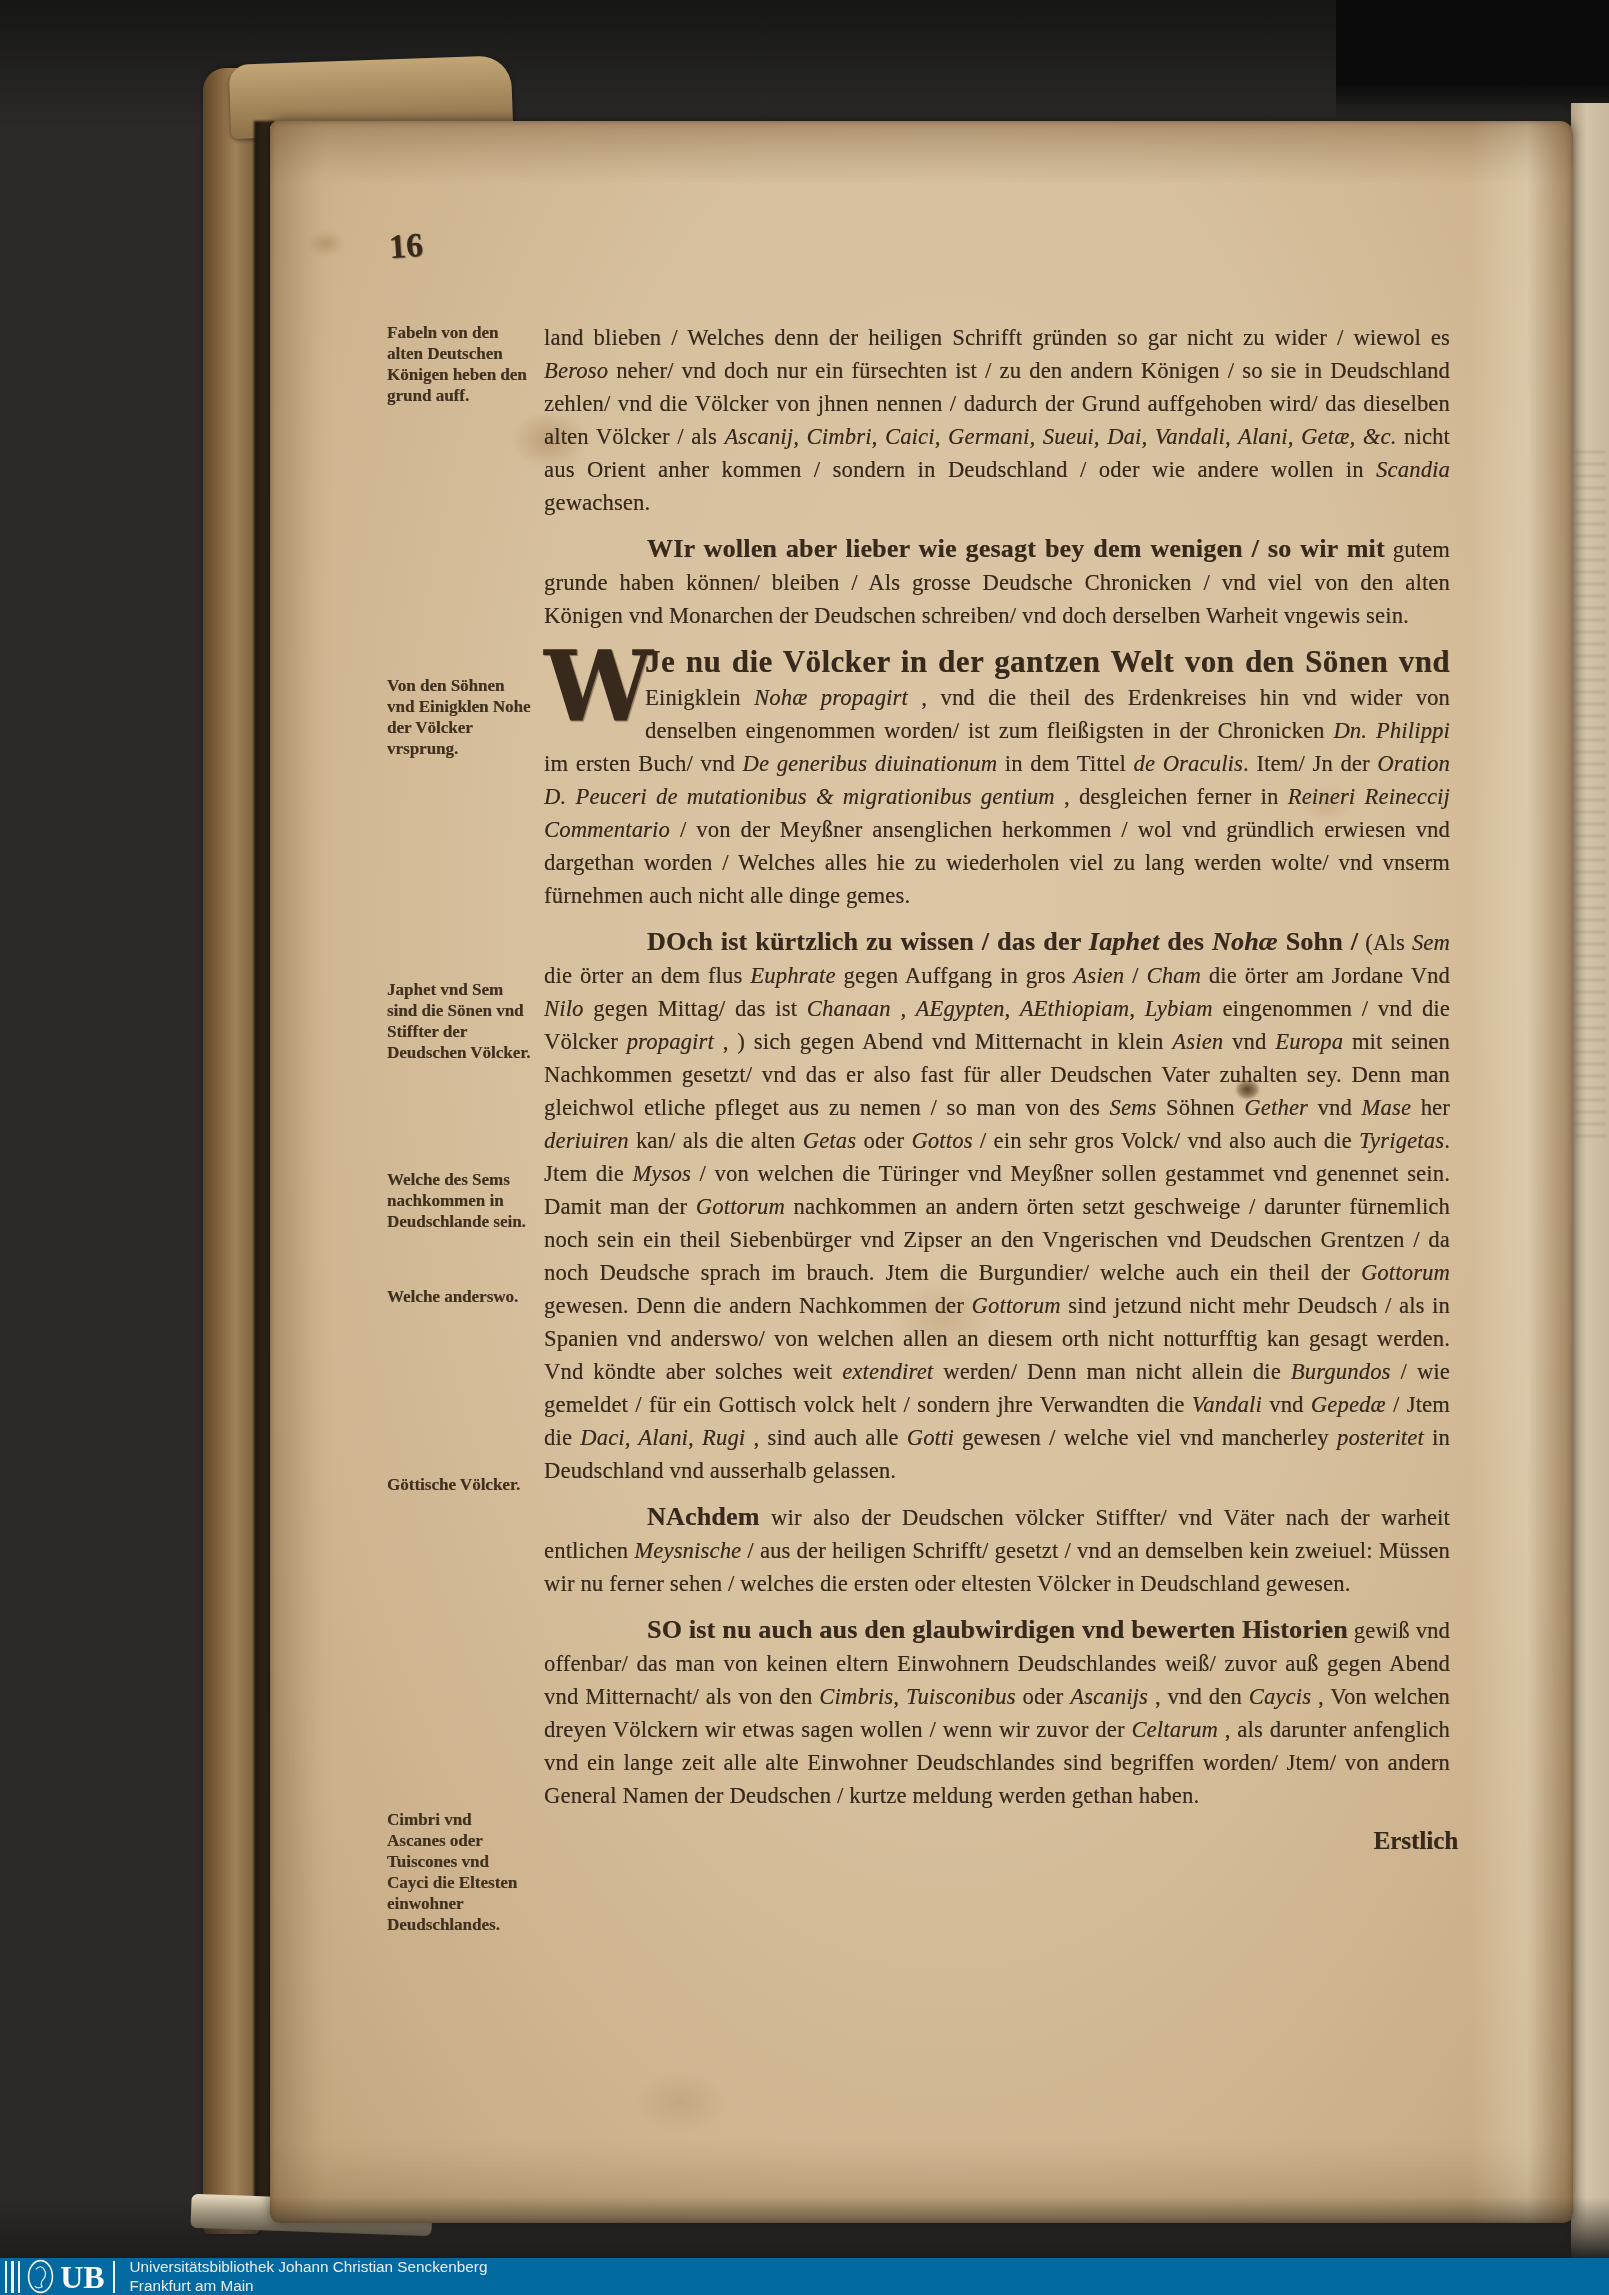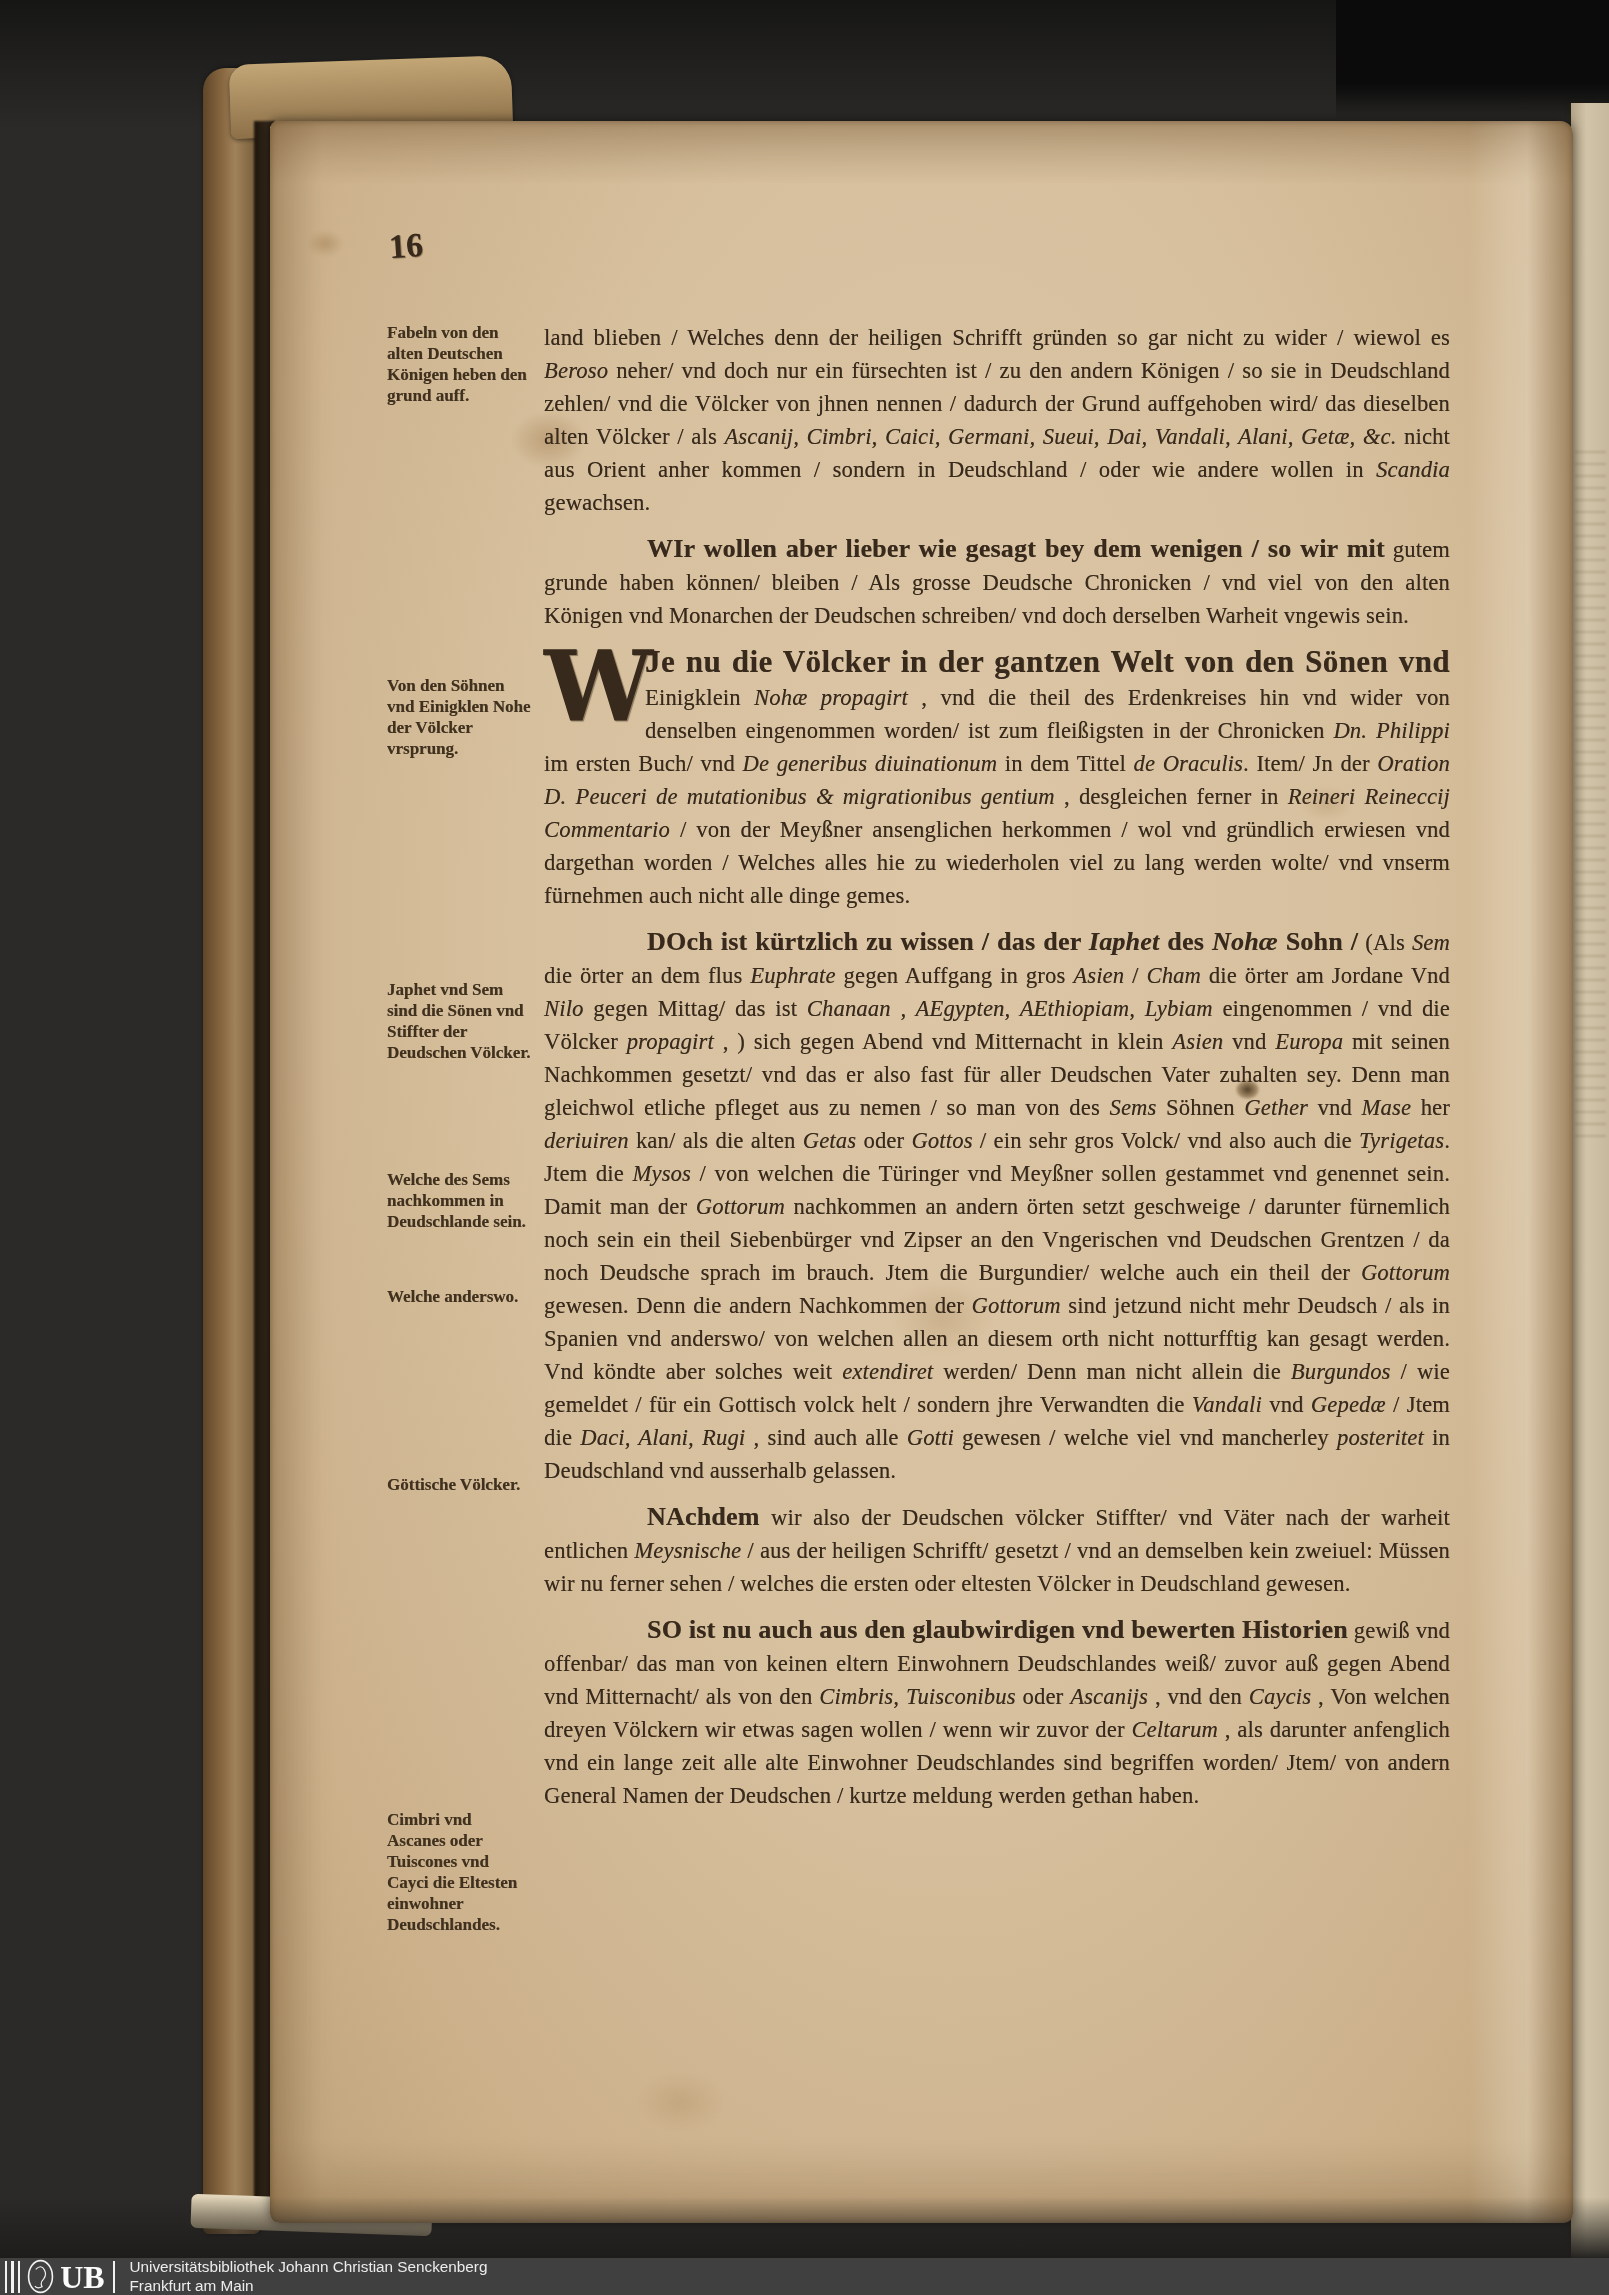--- a/index.html
+++ b/index.html
@@ -73,21 +73,21 @@
   .mb4{margin-bottom:9.7px;} .mb5{margin-bottom:24px;}
   .lead{font-size:26px;font-weight:bold;}
   .lead-big{font-size:31px;font-weight:bold;letter-spacing:0.4px;}
   .dropcap{float:left;width:93px;font-size:97px;line-height:77px;font-weight:bold;
            font-family:"DejaVu Serif",serif;text-align:center;margin:3.2px 8px 0 0;
            text-shadow:1.2px 1.2px 0.8px rgba(50,35,18,.45);}
   .catchword{margin-top:14.5px;text-align:right;font-size:25px;font-weight:bold;
              padding-right:4.8px;text-shadow:0.4px 0.4px 0.6px rgba(50,35,18,.5);}
 
   
-  .footer{position:absolute;left:0;top:2258px;width:1609px;height:37px;background:#404040;
+  .footer{position:absolute;left:0;top:2258px;width:1609px;height:37px;background:#0369a1;
           display:flex;align-items:center;font-family:"Liberation Sans",sans-serif;}
   .ub-logo{display:flex;align-items:center;height:37px;margin-left:4.8px;}
   .logo-lines{display:flex;gap:4px;margin-right:6.4px;}
   .logo-lines i{display:block;width:2.4px;height:32px;background:#f2f2f2;}
   .portrait{margin-right:4.8px;}
   .ub{font-family:"Liberation Serif",serif;font-weight:bold;font-size:32px;color:#fbfbfb;
       line-height:34px;}
   .logo-sep{display:block;width:2.4px;height:32px;background:#f2f2f2;margin:0 14.5px 0 8px;}
   .footer-text{color:#ececec;font-size:15.3px;line-height:18.5px;}
 </style>
@@ -131,20 +131,21 @@
       <p class="mb2 indent"><span class="lead">WIr wollen aber lieber wie gesagt bey dem wenigen / so wir mit</span><span> gutem grunde haben können/ bleiben / Als grosse Deudsche Chronicken / vnd viel von den alten Königen vnd Monarchen der Deudschen schreiben/ vnd doch derselben Warheit vngewis sein.</span></p>
 
       <p class="mb3"><span class="dropcap">W</span><span class="lead-big">Je nu die Völcker in der gantzen Welt von den Sönen vnd</span><span> Einigklein <i>Nohæ propagirt</i> , vnd die theil des Erdenkreises hin vnd wider von denselben eingenommen worden/ ist zum fleißigsten in der Chronicken <i>Dn. Philippi</i> im ersten Buch/ vnd <i>De generibus diuinationum</i> in dem Tittel <i>de Oraculis</i>. Item/ Jn der <i>Oration D. Peuceri de mutationibus &amp; migrationibus gentium</i> , desgleichen ferner in <i>Reineri Reineccij Commentario</i> / von der Meyßner ansenglichen herkommen / wol vnd gründlich erwiesen vnd dargethan worden / Welches alles hie zu wiederholen viel zu lang werden wolte/ vnd vnserm fürnehmen auch nicht alle dinge gemes.</span></p>
 
       <p class="mb4 indent"><span class="lead">DOch ist kürtzlich zu wissen / das der <i>Iaphet</i> des <i>Nohæ</i> Sohn /</span><span> (Als <i>Sem</i> die örter an dem flus <i>Euphrate</i> gegen Auffgang in gros <i>Asien</i> / <i>Cham</i> die örter am Jordane Vnd <i>Nilo</i> gegen Mittag/ das ist <i>Chanaan , AEgypten, AEthiopiam, Lybiam</i> eingenommen / vnd die Völcker <i>propagirt</i> , ) sich gegen Abend vnd Mitternacht in klein <i>Asien</i> vnd <i>Europa</i> mit seinen Nachkommen gesetzt/ vnd das er also fast für aller Deudschen Vater zuhalten sey. Denn man gleichwol etliche pfleget aus zu nemen / so man von des <i>Sems</i> Söhnen <i>Gether</i> vnd <i>Mase</i> her <i>deriuiren</i> kan/ als die alten <i>Getas</i> oder <i>Gottos</i> / ein sehr gros Volck/ vnd also auch die <i>Tyrigetas</i>. Jtem die <i>Mysos</i> / von welchen die Türinger vnd Meyßner sollen gestammet vnd genennet sein. Damit man der <i>Gottorum</i> nachkommen an andern örten setzt geschweige / darunter fürnemlich noch sein ein theil Siebenbürger vnd Zipser an den Vngerischen vnd Deudschen Grentzen / da noch Deudsche sprach im brauch. Jtem die Burgundier/ welche auch ein theil der <i>Gottorum</i> gewesen. Denn die andern Nachkommen der <i>Gottorum</i> sind jetzund nicht mehr Deudsch / als in Spanien vnd anderswo/ von welchen allen an diesem orth nicht notturfftig kan gesagt werden. Vnd köndte aber solches weit <i>extendiret</i> werden/ Denn man nicht allein die <i>Burgundos</i> / wie gemeldet / für ein Gottisch volck helt / sondern jhre Verwandten die <i>Vandali</i> vnd <i>Gepedæ</i> / Jtem die <i>Daci, Alani, Rugi</i> , sind auch alle <i>Gotti</i> gewesen / welche viel vnd mancherley <i>posteritet</i> in Deudschland vnd ausserhalb gelassen.</span></p>
 
       <p class="mb5 indent"><span class="lead">NAchdem</span><span> wir also der Deudschen völcker Stiffter/ vnd Väter nach der warheit entlichen <i>Meysnische</i> / aus der heiligen Schrifft/ gesetzt / vnd an demselben kein zweiuel: Müssen wir nu ferner sehen / welches die ersten oder eltesten Völcker in Deudschland gewesen.</span></p>
 
       <p class="indent"><span class="lead">SO ist nu auch aus den glaubwirdigen vnd bewerten Historien</span><span> gewiß vnd offenbar/ das man von keinen eltern Einwohnern Deudschlandes weiß/ zuvor auß gegen Abend vnd Mitternacht/ als von den <i>Cimbris, Tuisconibus</i> oder <i>Ascanijs</i> , vnd den <i>Caycis</i> , Von welchen dreyen Völckern wir etwas sagen wollen / wenn wir zuvor der <i>Celtarum</i> , als darunter anfenglich vnd ein lange zeit alle alte Einwohner Deudschlandes sind begriffen worden/ Jtem/ von andern General Namen der Deudschen / kurtze meldung werden gethan haben.</span></p>
 
+      <div class="catchword">Erstlich</div>
     </div>
   </div>
 
   <div class="bottom-shade"></div>
 
   <div class="footer">
     <div class="ub-logo">
       <span class="logo-lines">
           <i></i>
           <i></i>

